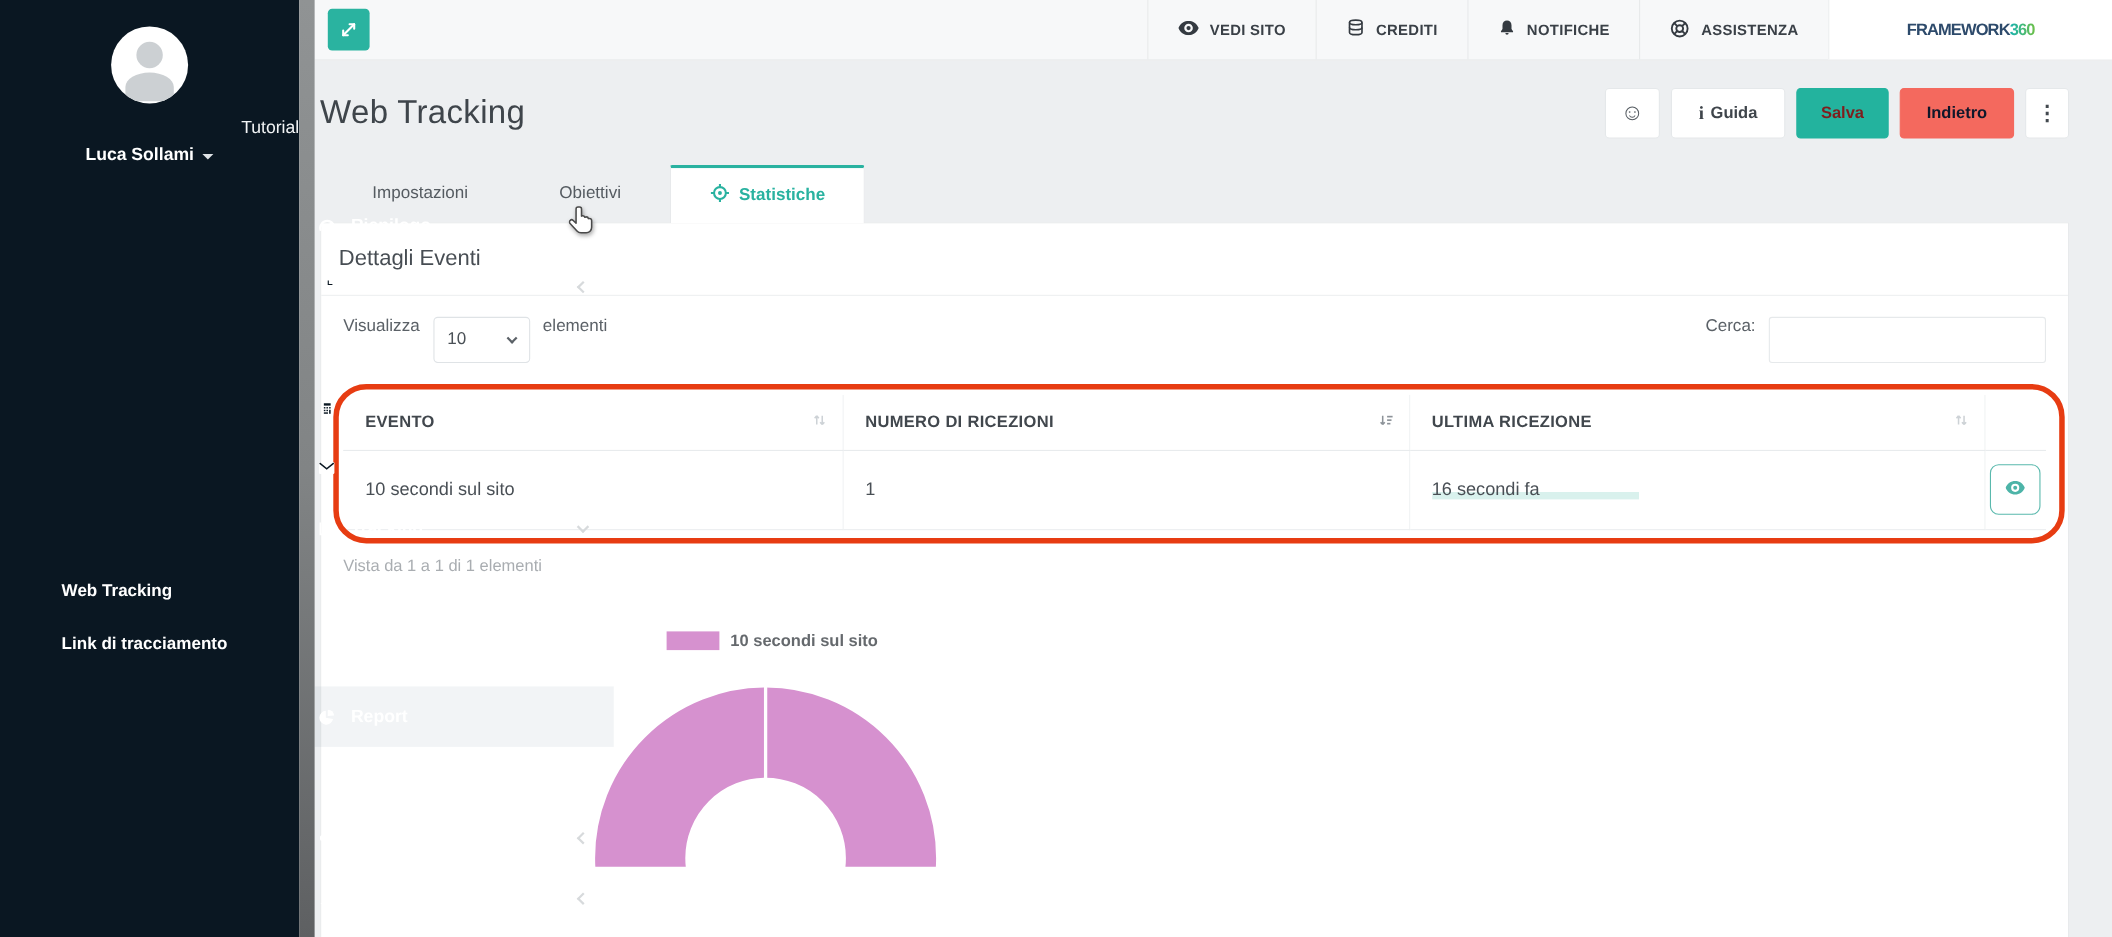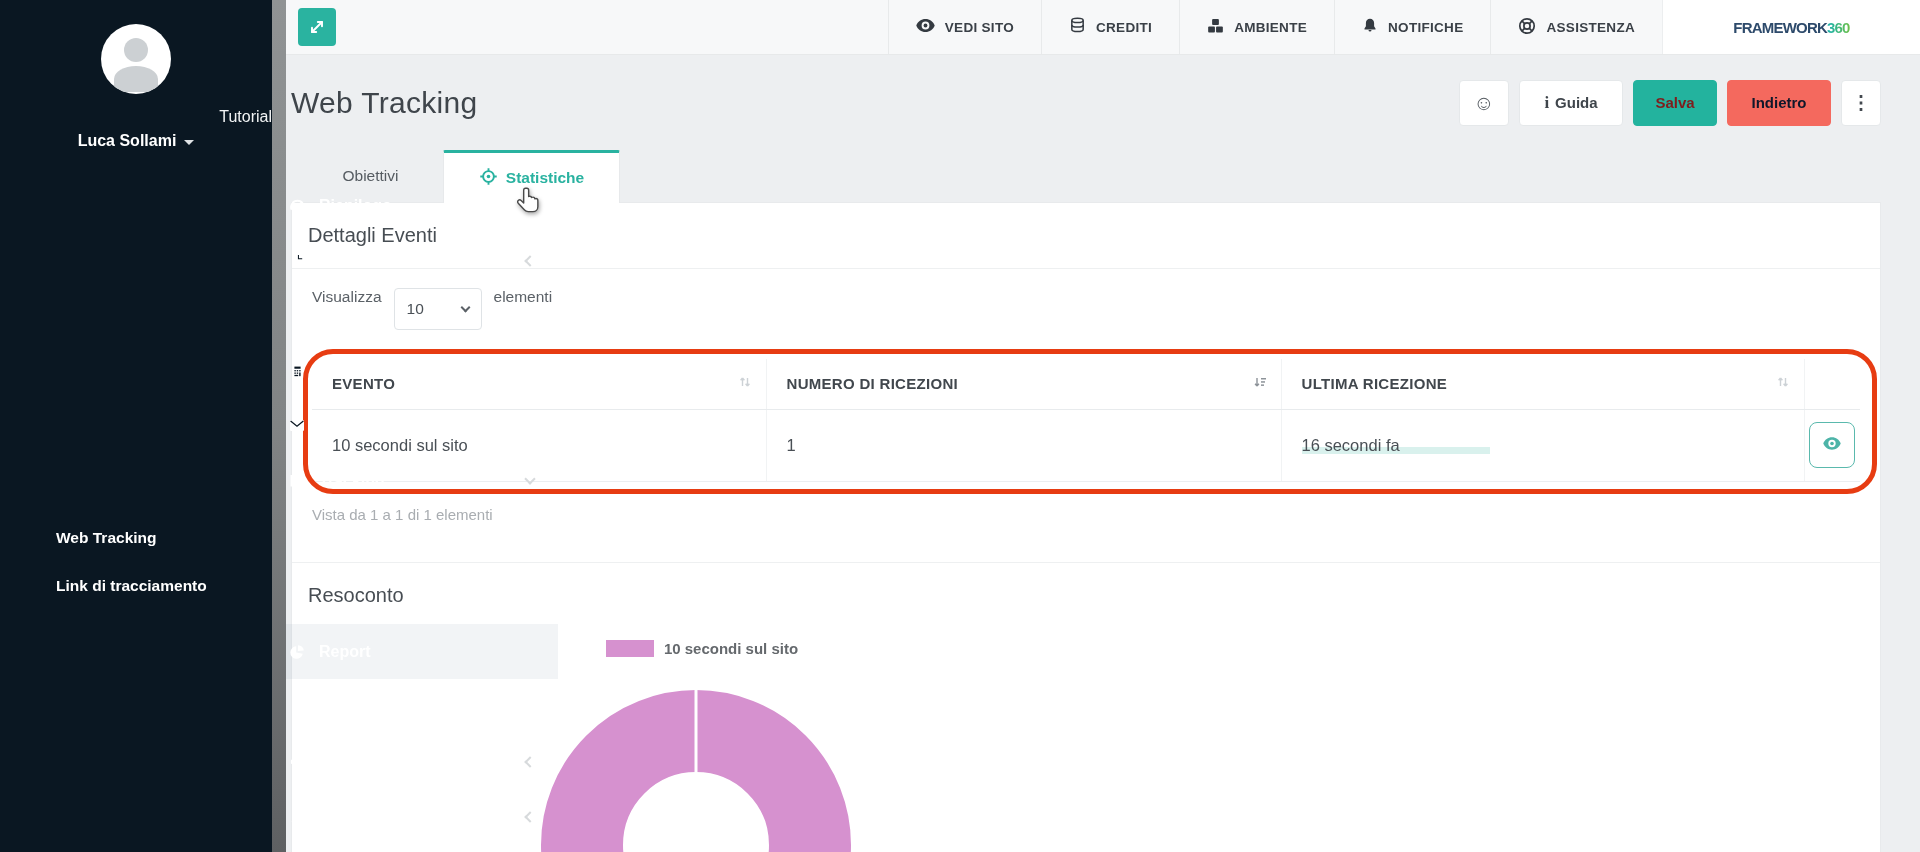--- a/index.html
+++ b/index.html
@@ -253,32 +253,20 @@
                   <ellipse cx="9" cy="3.6" rx="6" ry="2.2"></ellipse>
                   <path d="M3 3.6v4.8c0 1.2 2.7 2.2 6 2.2s6-1 6-2.2V3.6"></path>
                   <path d="M3 8.4v4.8c0 1.2 2.7 2.2 6 2.2s6-1 6-2.2V8.4"></path>
                 </g>
               </svg>
           </span>
           <span>CREDITI</span>
         </div>
         <div class="tm-item">
           <span>
-            <svg width="17" height="16" viewBox="0 0 18 17">
-                <g fill="#343a41">
-                  <rect x="5.4" y="1" width="7.2" height="6.4" rx="1"></rect>
-                  <rect x="1.2" y="9" width="7.2" height="6.4" rx="1"></rect>
-                  <rect x="9.6" y="9" width="7.2" height="6.4" rx="1"></rect>
-                </g>
-              </svg>
-          </span>
-          <span>AMBIENTE</span>
-        </div>
-        <div class="tm-item">
-          <span>
             <svg width="16" height="17" viewBox="0 0 16 16">
                 <path d="M8 1.2c-2.4 0-4.1 1.8-4.1 4.2v3.4L2.5 11v.9h11V11l-1.4-2.2V5.4c0-2.4-1.7-4.2-4.1-4.2zM6.5 12.6a1.5 1.5 0 0 0 3 0z" fill="#343a41"></path>
               </svg>
           </span>
           <span>NOTIFICHE</span>
         </div>
         <div class="tm-item">
           <span>
             <svg width="18" height="18" viewBox="0 0 18 18">
                 <g stroke="#343a41" fill="none" stroke-width="1.7">
@@ -310,20 +298,21 @@
           </button>
         <button class="btn salva">Salva</button>
         <button class="btn indietro">Indietro</button>
         <button class="btn kebab">
             <span>⋮</span>
           </button>
       </div>
     </div>
 
     <div class="tabs">
+      <div class="tab t1">Impostazioni</div>
       <div class="tab t2">Obiettivi</div>
       <div class="tab active">
         <span>
           <svg width="19" height="19" viewBox="0 0 18 18">
               <g stroke="#29b2a0" stroke-width="1.8" fill="none">
                 <circle cx="9" cy="9" r="5.1"></circle>
                 <path d="M9 1.2V4.6M9 13.4v3.4M1.2 9h3.4M13.4 9h3.4"></path>
               </g>
               <circle cx="9" cy="9" r="1.7" fill="#29b2a0"></circle>
             </svg>
@@ -336,20 +325,24 @@
       <div class="sec-title bb">Dettagli Eventi</div>
 
       <div class="controls">
         <div class="ctl-left">
           <span>Visualizza</span>
           <div class="select">
             <span>10</span>
             <span class="chev2"></span>
           </div>
           <span>elementi</span>
+        </div>
+        <div class="ctl-right">
+          <span>Cerca:</span>
+          <input class="search-input" type="text" value="" style="">
         </div>
       </div>
 
       <div class="table-wrap">
         <div class="red-annotation" style="border-color: rgb(231, 60, 18);"></div>
         <table>
           <colgroup>
               <col class="c1">
               <col class="c2">
               <col class="c3">
@@ -408,21 +401,20 @@
                       </svg></span>
                 </button>
               </td>
             </tr>
           </tbody>
         </table>
       </div>
 
       <div class="table-foot">Vista da 1 a 1 di 1 elementi</div>
 
-      <div class="sec-title bt">Resoconto</div>
 
       <div class="chart-area">
         <div class="chart-box">
           <span class="legend">
             <span class="swatch" style="background: rgb(214, 145, 207);"></span>
             <span>10 secondi sul sito</span>
           </span>
           <svg class="donut-svg" width="360" height="184" viewBox="0 0 360 184">
             <circle cx="174" cy="176" r="114" fill="none" stroke="#d691cf" stroke-width="82"></circle>
             <line x1="174" y1="19" x2="174" y2="105" stroke="#ffffff" stroke-width="3"></line>

